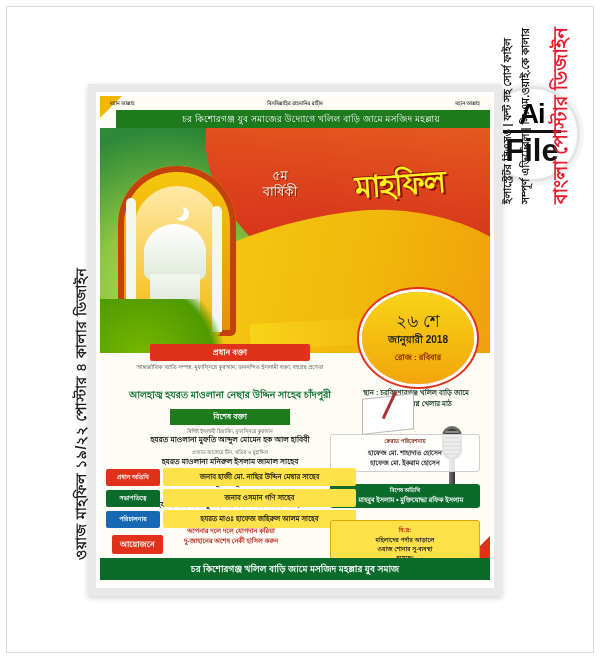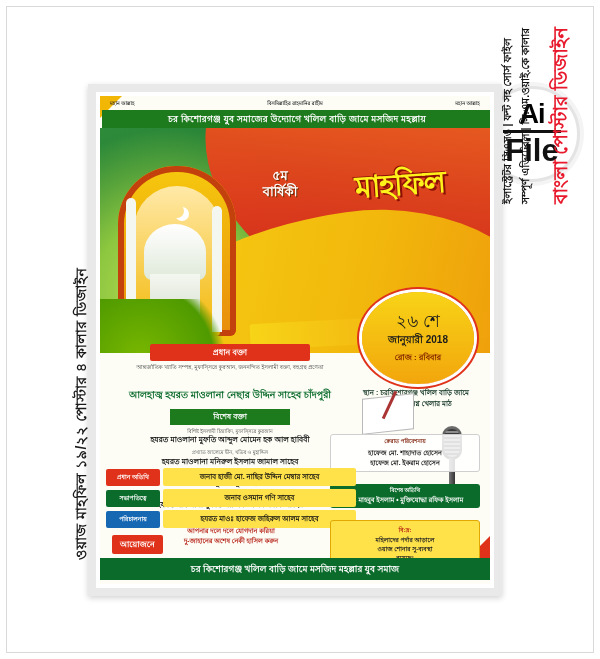--- a/index.html
+++ b/index.html
@@ -101,23 +101,23 @@
 
   
   .hdr-mini {
     position:absolute; left:0; top:0; width:100%; height:16px;
     font-size:5px; color:#2b2b2b; display:flex; align-items:center;
     justify-content:space-between; padding:0 10px;
   }
   .hdr-mini span { font-weight:bold; }
 
   .hdr-green {
-    position:absolute; left:2px; top:14px; width:100%; height:18px;
+    position:absolute; left:16px; top:14px; width:100%; height:18px;
     background:#1d7a1d;
-    color:#ffffff; font-size:9px; font-weight:bold;
+    color:#ffffff; font-size:9px; font-weight:normal;
     display:flex; align-items:center; justify-content:center;
     letter-spacing:.2px;
   }
 
   
   .art {
     position:absolute; left:0; top:32px; width:100%; height:225px;
     overflow:hidden;
     background:#0e6b2f;
   }
@@ -171,21 +171,21 @@
     border-radius:50%;
     box-shadow:5px 3px 0 0 #ffffff;
   }
   .art .leaf {
     position:absolute; left:-4px; bottom:-6px; width:150px; height:60px;
     background:radial-gradient(circle at 30% 100%, #7ab800 0%, #4f9a00 60%, rgba(79,154,0,0) 70%);
   }
 
   .art-title-1 {
     position:absolute; left:140px; top:40px; width:80px;
-    color:#ffffff; font-size:13px; font-weight:bold; text-align:center;
+    color:#ffffff; font-size:13px; font-weight:normal; text-align:center;
     line-height:1.25; text-shadow:1px 1px 0 #6b2b00;
   }
   .art-title-2 {
     position:absolute; left:136px; top:84px; width:90px;
     color:#ffffff; font-size:12px; font-weight:bold; text-align:center;
     line-height:1.25; text-shadow:1px 1px 0 #6b2b00;
   }
   .art-title-big {
     position:absolute; left:224px; top:42px; width:152px;
     color:#fff21a; font-size:30px; font-weight:bold; text-align:center;

